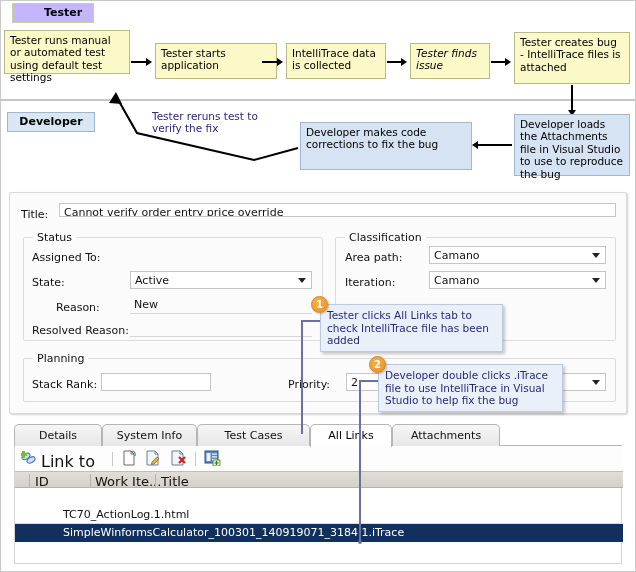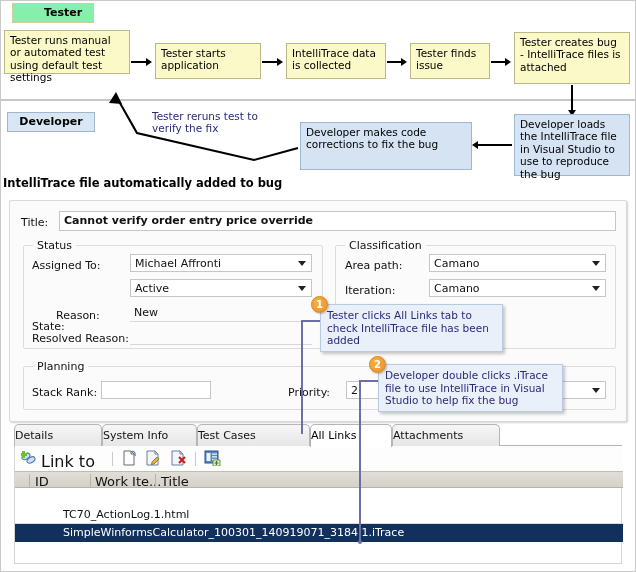--- a/index.html
+++ b/index.html
@@ -15,21 +15,21 @@
   }
   .page { position:relative; width:636px; height:572px; }
 
   
   .diagram { position:absolute; left:0; top:0; width:636px; height:180px; }
   .swimlabel {
     position:absolute; font-weight:bold; font-size:11px;
     border:1px solid #b9b9a0; text-align:center;
     padding:3px 0; line-height:12px;
   }
-  .swimlabel.tester { background:#86efac; border-color:#cfcf9a;padding-left:20px; }
+  .swimlabel.tester { background:#c4b5fd; border-color:#cfcf9a;padding-left:20px; }
   .swimlabel.dev { background:#d9e7f5; border-color:#9fb6cd; }
 
   .dbox {
     position:absolute; border:1px solid #b9b987;
     background:#fbf9c7; font-size:10.5px; line-height:12.4px;
     padding:3px 5px; color:#000;
   }
   .dbox.blue { background:#d5e3f2; border-color:#9db8d2; }
 
   .dline { position:absolute; background:#000; }
@@ -55,21 +55,21 @@
   }
   .feedback-svg { position:absolute; left:0; top:0; width:636px; height:180px; pointer-events:none; }
 
   .section-title {
     position:absolute; left:3px; top:176px;
     font-weight:bold; font-size:11.5px; color:#000;
   }
 
   
   .formpanel {
-    position:absolute; left:9px; top:200px; width:618px; height:222px;
+    position:absolute; left:9px; top:192px; width:618px; height:222px;
     background:#fbfbfb; border:1px solid #d9d9d9; border-radius:2px;
     box-shadow:1px 1px 2px rgba(0,0,0,0.18);
   }
   .fld-label { position:absolute; font-size:11px; color:#111; }
   .txtbox {
     position:absolute; background:#fff; border:1px solid #c6c6c6;
     font-size:11px; color:#111; padding:2px 4px; line-height:13px;
     white-space:nowrap; overflow:hidden;
   }
   .txtbox.flat { border:none; border-bottom:1px solid #d7d7d7; background:transparent; }
@@ -91,21 +91,21 @@
     font-size:11px; color:#111;
   }
 
   
   .tabstrip { position:absolute; left:14px; top:424px; width:608px; height:22px; }
   .tab {
     position:absolute; top:0; height:22px;
     background:linear-gradient(to bottom,#f6f6f6 0%,#e6e6e6 100%);
     border:1px solid #b5b5b5; border-bottom:none;
     border-radius:5px 5px 0 0;
-    font-size:11px; color:#111; text-align:left; line-height:21px;
+    font-size:11px; color:#111; text-align:center; line-height:21px;
   }
   .tab.active {
     background:#ffffff; border-color:#b5b5b5; z-index:5;
     height:23px; color:#000;
   }
   .tab-underline {
     position:absolute; left:14px; top:445px; width:608px; height:1px; background:#b5b5b5;
   }
   .tabpanel {
     position:absolute; left:14px; top:446px; width:608px; height:118px;
@@ -173,72 +173,67 @@
 
     <div class="lane-rule" style="top:99px;"></div>
 
     <div class="swimlabel dev" style="left:7px; top:112px; width:88px;">Developer</div>
 
     <div class="dbox" style="left:4px; top:30px; width:126px; height:44px;">Tester runs manual or automated test using default test settings</div>
 
     <div class="dline" style="left:131px; top:61px; width:16px; height:2px;"></div>
     <div class="arrowR" style="left:146px; top:58px;"></div>
 
-    <div class="dbox" style="left:155px; top:43px; width:106px; height:36px;">Tester starts application</div>
+    <div class="dbox" style="left:155px; top:43px; width:122px; height:36px;">Tester starts application</div>
 
     <div class="dline" style="left:262px; top:61px; width:16px; height:2px;"></div>
     <div class="arrowR" style="left:277px; top:58px;"></div>
 
     <div class="dbox" style="left:286px; top:43px; width:100px; height:36px;">IntelliTrace data is collected</div>
 
     <div class="dline" style="left:387px; top:61px; width:15px; height:2px;"></div>
     <div class="arrowR" style="left:401px; top:58px;"></div>
 
-    <div class="dbox" style="left:410px; top:43px; width:80px; height:36px;">Tester finds issue</div>
+    <div class="dbox" style="left:410px; top:43px; width:80px; height:36px;font-style:italic;">Tester finds issue</div>
 
     <div class="dline" style="left:491px; top:61px; width:15px; height:2px;"></div>
     <div class="arrowR" style="left:505px; top:58px;"></div>
 
     <div class="dbox" style="left:514px; top:32px; width:116px; height:52px;">Tester creates bug - IntelliTrace files is attached</div>
 
     <div class="dline" style="left:571px; top:85px; width:2px; height:27px;"></div>
     <div class="arrowD" style="left:568px; top:110px;"></div>
 
-    <div class="dbox blue" style="left:514px; top:114px; width:116px; height:62px;">Developer loads the IntelliTrace file in Visual Studio to use to reproduce the bug</div>
+    <div class="dbox blue" style="left:514px; top:114px; width:116px; height:62px;">Developer loads the Attachments file in Visual Studio to use to reproduce the bug</div>
 
     <div class="dline" style="left:478px; top:144px; width:34px; height:2px;"></div>
     <div class="arrowL" style="left:472px; top:141px;"></div>
 
     <div class="dbox blue" style="left:300px; top:122px; width:172px; height:48px;">Developer makes code corrections to fix the bug</div>
 
     <svg class="feedback-svg">
       <polyline points="298,148 254,160 137,133 116,96" fill="none" stroke="#000" stroke-width="2.1"></polyline>
       <polygon points="116,92 122,104 109,103" fill="#000"></polygon>
     </svg>
 
     <div class="rerun-label" style="left:152px; top:110px; width:130px;">Tester reruns test to verify the fix</div>
   </div>
 
-  <div class="section-title">IntelliTrace file automatically added to bug</div>
 
   <div class="formpanel">
 
     <div class="fld-label" style="left:11px; top:15px;">Title:</div>
-    <div class="txtbox" style="left:49px; top:10px; width:557px; height:20px;font-weight:bold;">Cannot verify order entry price override</div>
+    <div class="txtbox" style="left:49px; top:10px; width:557px; height:14px;">Cannot verify order entry price override</div>
 
     <div class="group" style="left:13px; top:44px; width:300px; height:104px;"></div>
     <div class="group-cap" style="left:23px; top:38px;">Status</div>
 
     <div class="fld-label" style="left:22px; top:58px;">Assigned To:</div>
-    <div class="combo" style="left:120px; top:53px; width:182px; height:18px;">
-      <span>Michael Affronti</span>
-      <span class="caret"></span>
-    </div>
-
-    <div class="fld-label" style="left:22px; top:83px;margin-top:36px;">State:</div>
+
+    <div class="fld-label" style="left:22px; top:83px;">State:</div>
     <div class="combo" style="left:120px; top:78px; width:182px; height:18px;">
       <span>Active</span>
       <span class="caret"></span>
     </div>
 
     <div class="fld-label" style="left:22px; top:108px;margin-left:24px;">Reason:</div>
     <div class="txtbox flat" style="left:120px; top:103px; width:182px; height:18px;">New</div>
 
     <div class="fld-label" style="left:22px; top:131px;">Resolved Reason:</div>
     <div class="txtbox flat" style="left:120px; top:126px; width:182px; height:18px;"></div>

